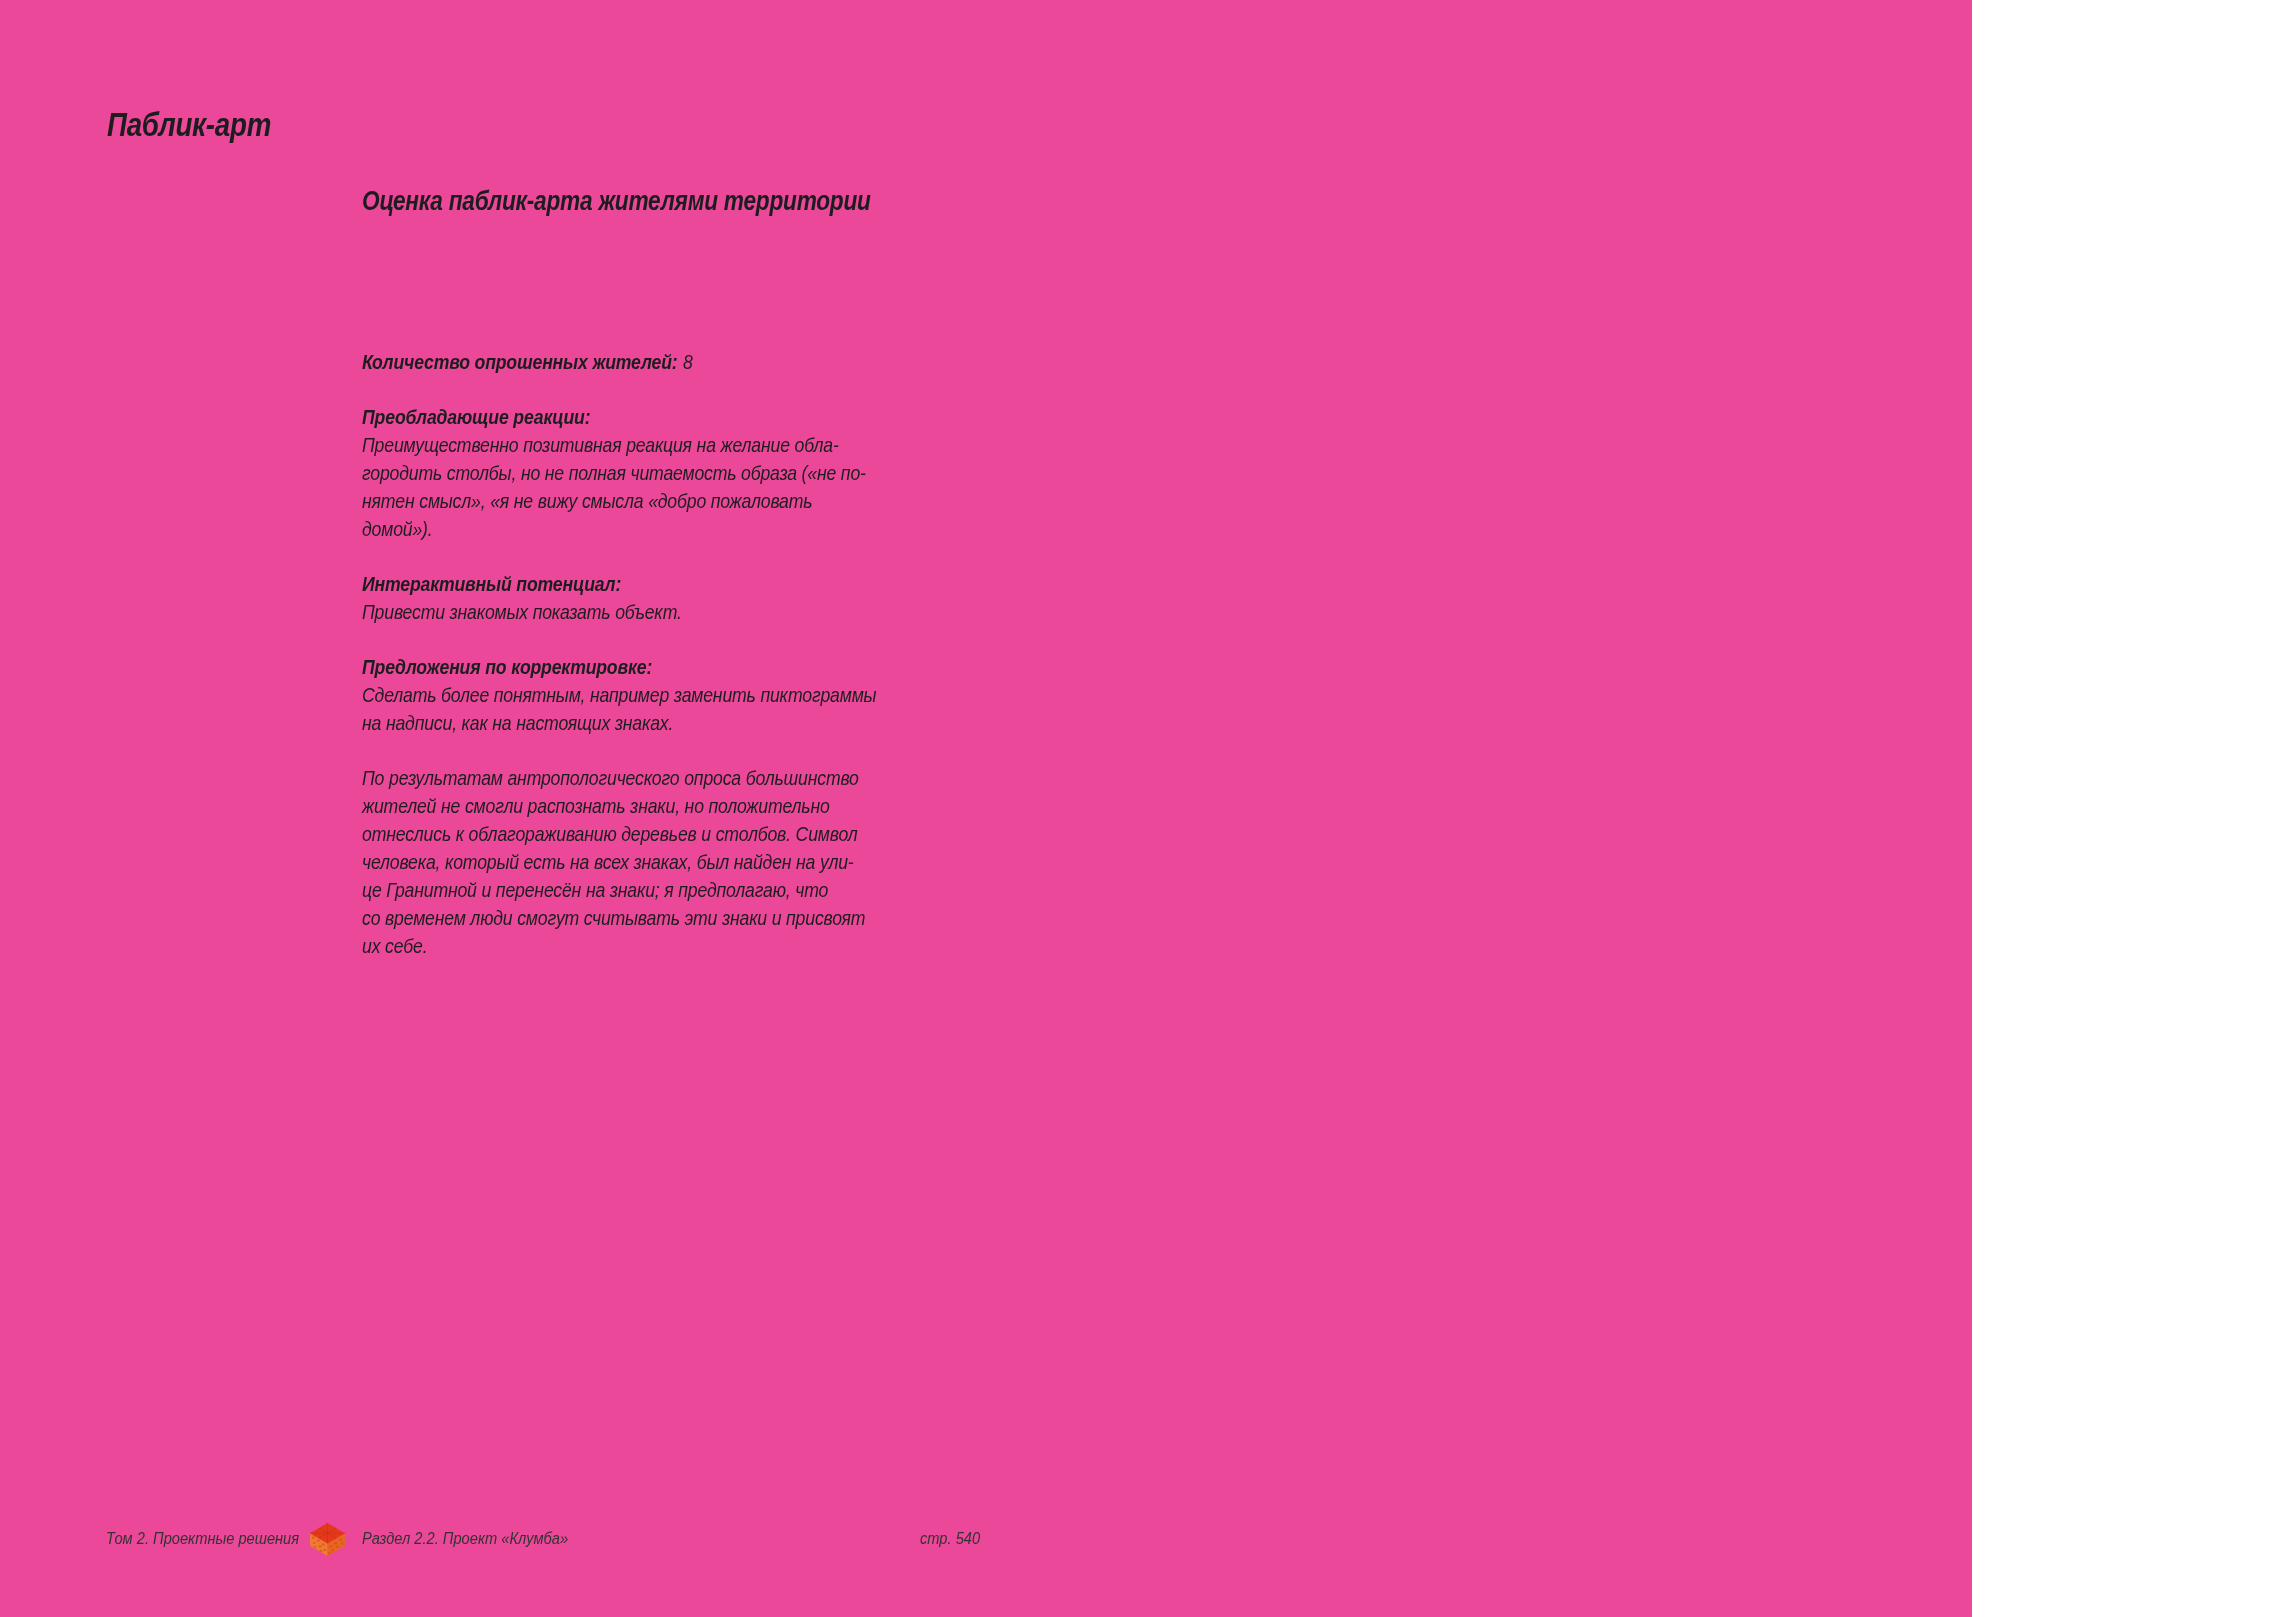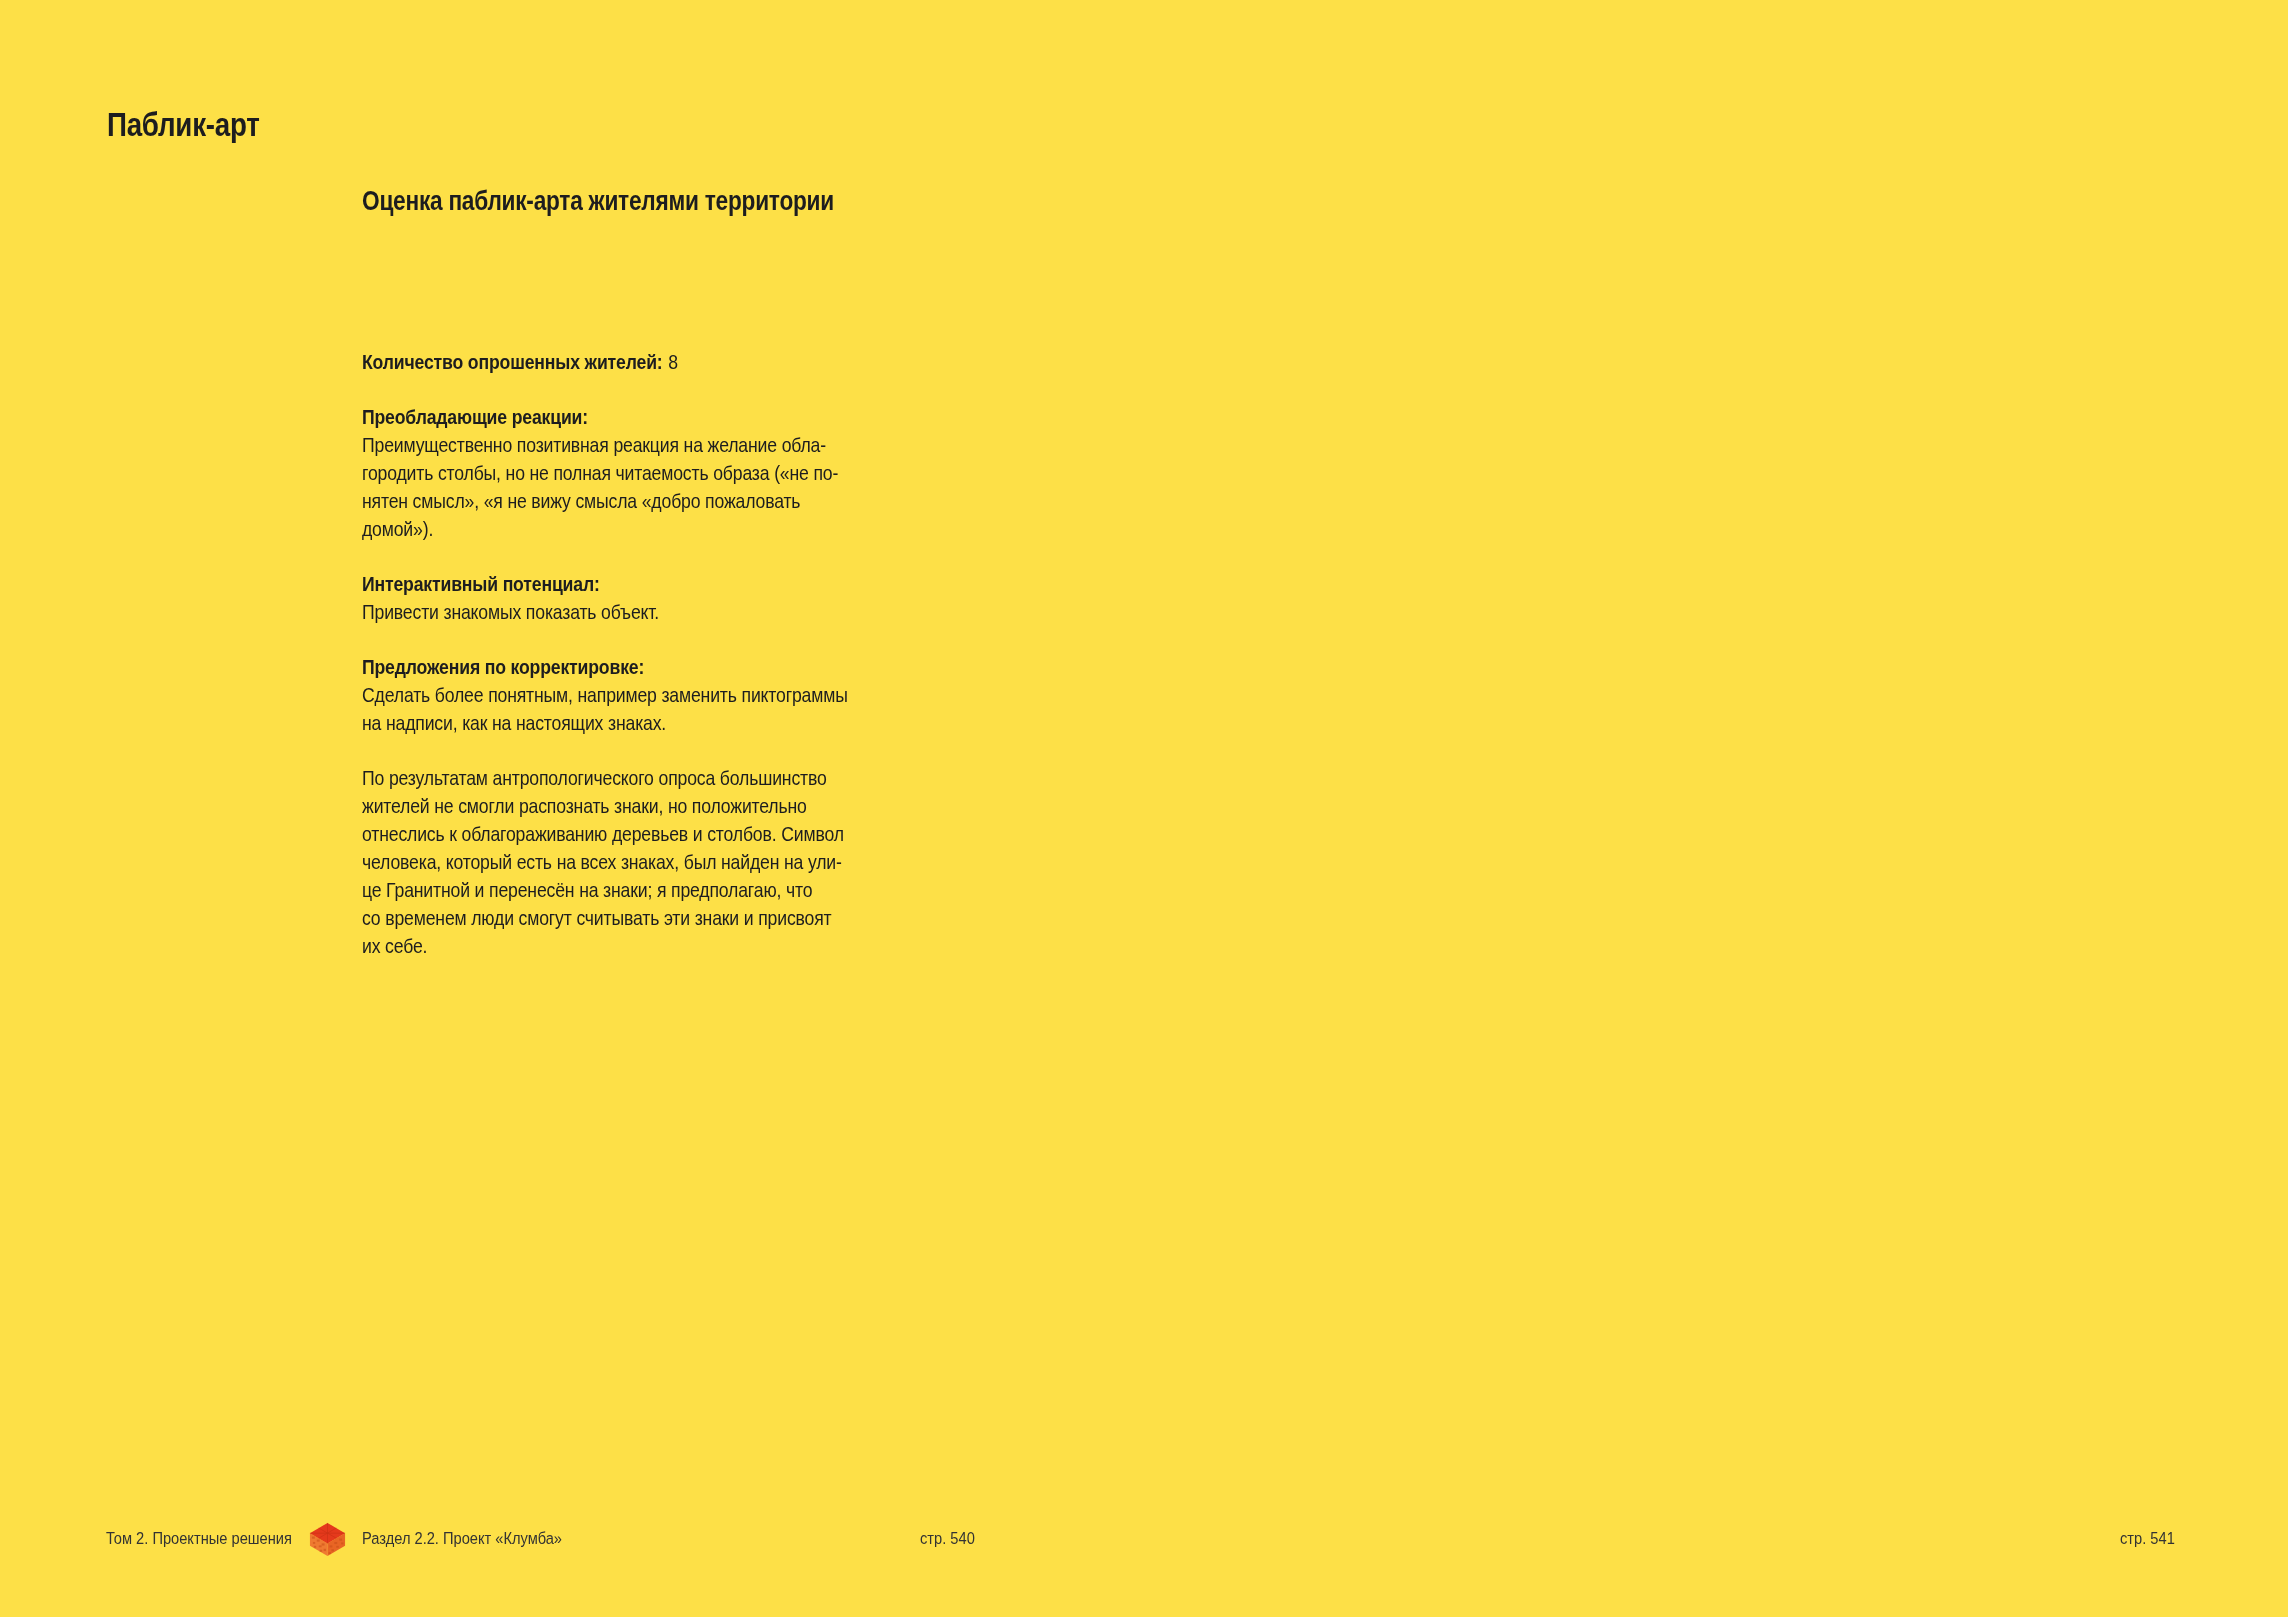--- a/index.html
+++ b/index.html
@@ -1,23 +1,24 @@
 <!DOCTYPE html>
 <html><head>
 <meta charset="utf-8">
 <style>
   html, body { margin: 0; padding: 0; background: #ffffff; }
   .page {
     position: relative;
-    width: 2288px;
+    width: 1972px;
     height: 1618px;
-    background: #fde047;
+    background: #ec4899;
     font-family: "Liberation Sans", sans-serif;
     color: #1d1d1f;
     overflow: hidden;
+    font-style: italic;
   }
   
   .cond { transform: scaleX(0.84); transform-origin: 0 0; }
   .cond-sm { transform: scaleX(0.90); transform-origin: 0 0; }
 
   .page-title {
     position: absolute;
     left: 107px; top: 106px;
     font-size: 33px;
     font-weight: bold;

